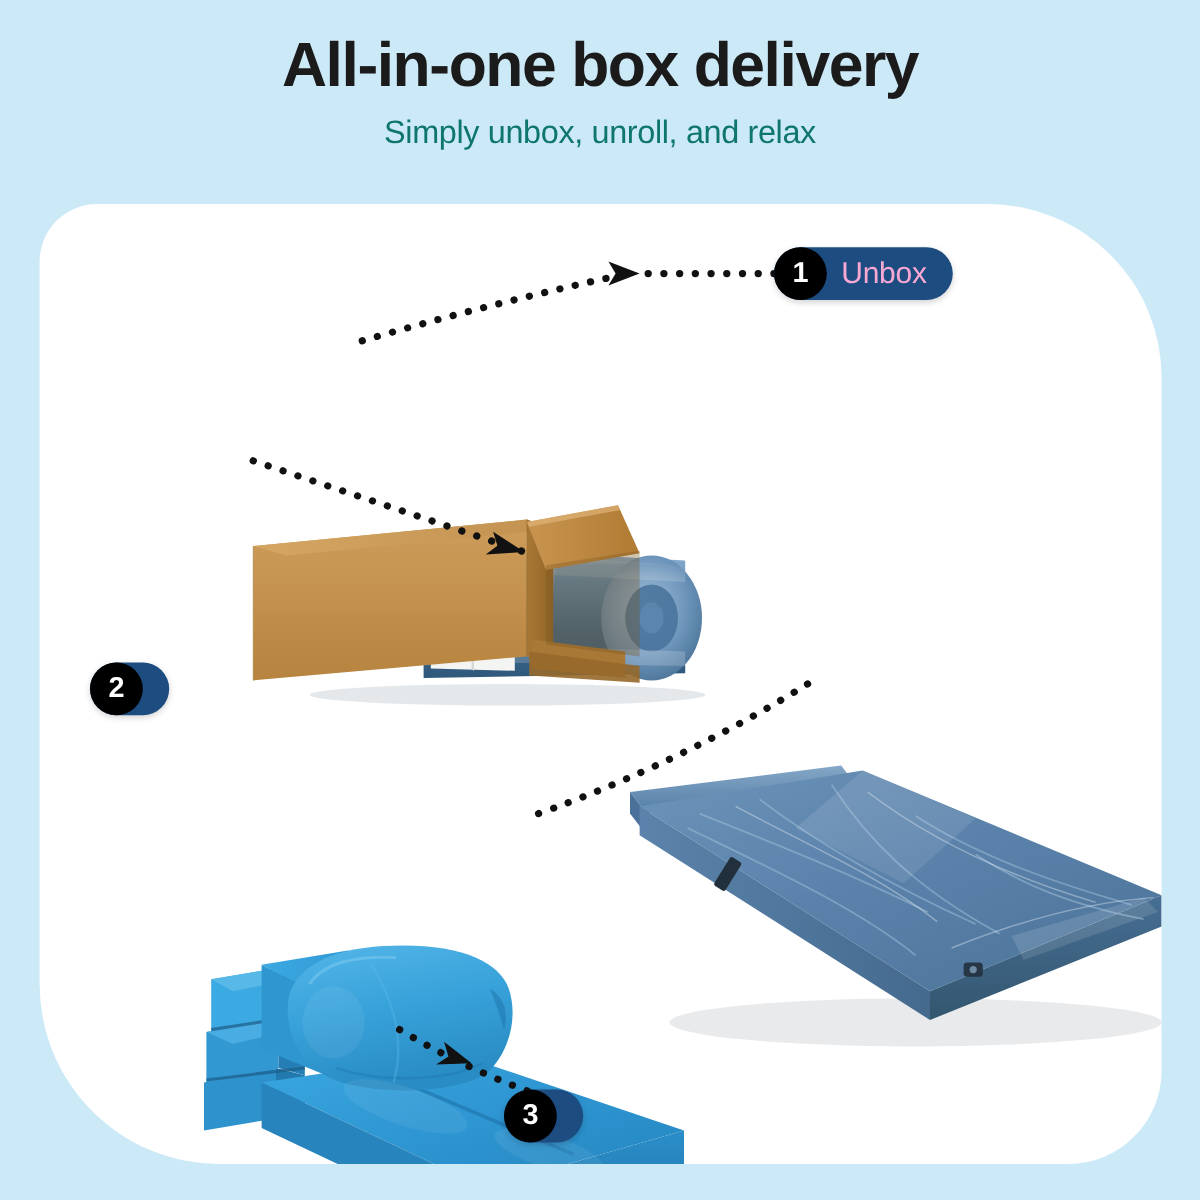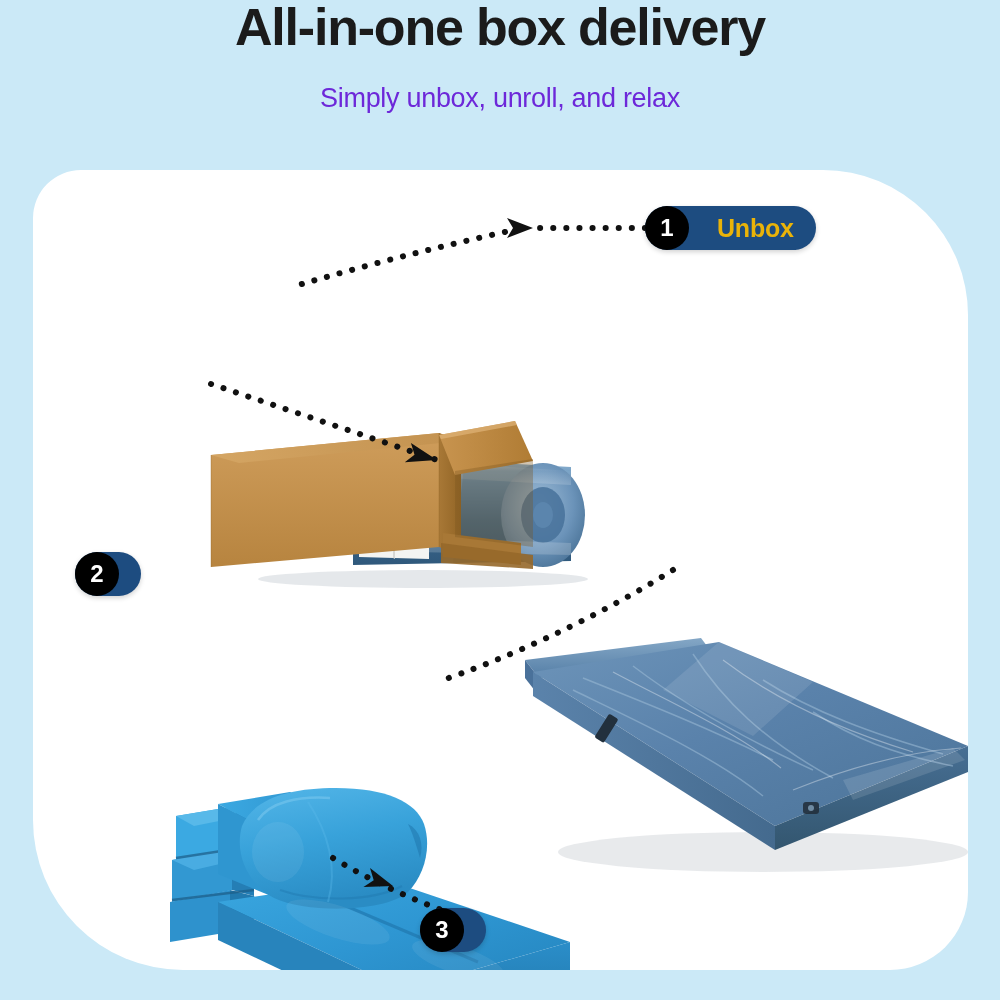--- a/index.html
+++ b/index.html
@@ -7,43 +7,43 @@
   body {
     background:#cbe9f7;
     font-family:"Liberation Sans", sans-serif;
     overflow:hidden;
     position:relative;
   }
 
   
   .header { position:absolute; top:0; left:0; width:1000px; height:170px;
             display:flex; flex-direction:column; align-items:center; justify-content:flex-start;
-            }
+            padding-top:28px; }
   .title { font-size:52px; font-weight:bold; color:#1b1b1b; letter-spacing:-1.2px;
            line-height:1.05; text-align:center; }
-  .subtitle { margin-top:28px; font-size:27px; color:#6d28d9; font-weight:400;
+  .subtitle { margin-top:12px; font-size:27px; color:#0f766e; font-weight:400;
               letter-spacing:-0.3px; text-align:left; }
 
   
   .card { position:absolute; left:33px; top:170px; width:935px; height:800px;
           background:#ffffff;
           border-radius:48px 145px 78px 150px;
           overflow:hidden; }
 
   .stage { position:absolute; inset:0; }
 
   
   .badge { position:absolute; display:flex; align-items:center; height:44px;
            background:#1d4c80; border-radius:24px; padding-right:22px;
            box-shadow:0 2px 5px rgba(0,0,0,.18); }
   .badge .num { width:44px; height:44px; border-radius:50%; background:#000000;
                 color:#ffffff; font-size:24px; font-weight:bold;
                 display:flex; align-items:center; justify-content:center;
                 flex:0 0 auto; }
-  .badge .lbl { color:#eab308; font-size:25px; font-weight:700; padding-left:28px;
+  .badge .lbl { color:#f9a8d4; font-size:25px; font-weight:400; padding-left:12px;
                 white-space:nowrap; letter-spacing:-0.2px; }
 
   #badge1 { left:645px; top:206px; }
   #badge2 { left:75px; top:552px; }
   #badge3 { left:420px; top:908px; }
 
   
   .art { position:absolute; }
 
   

